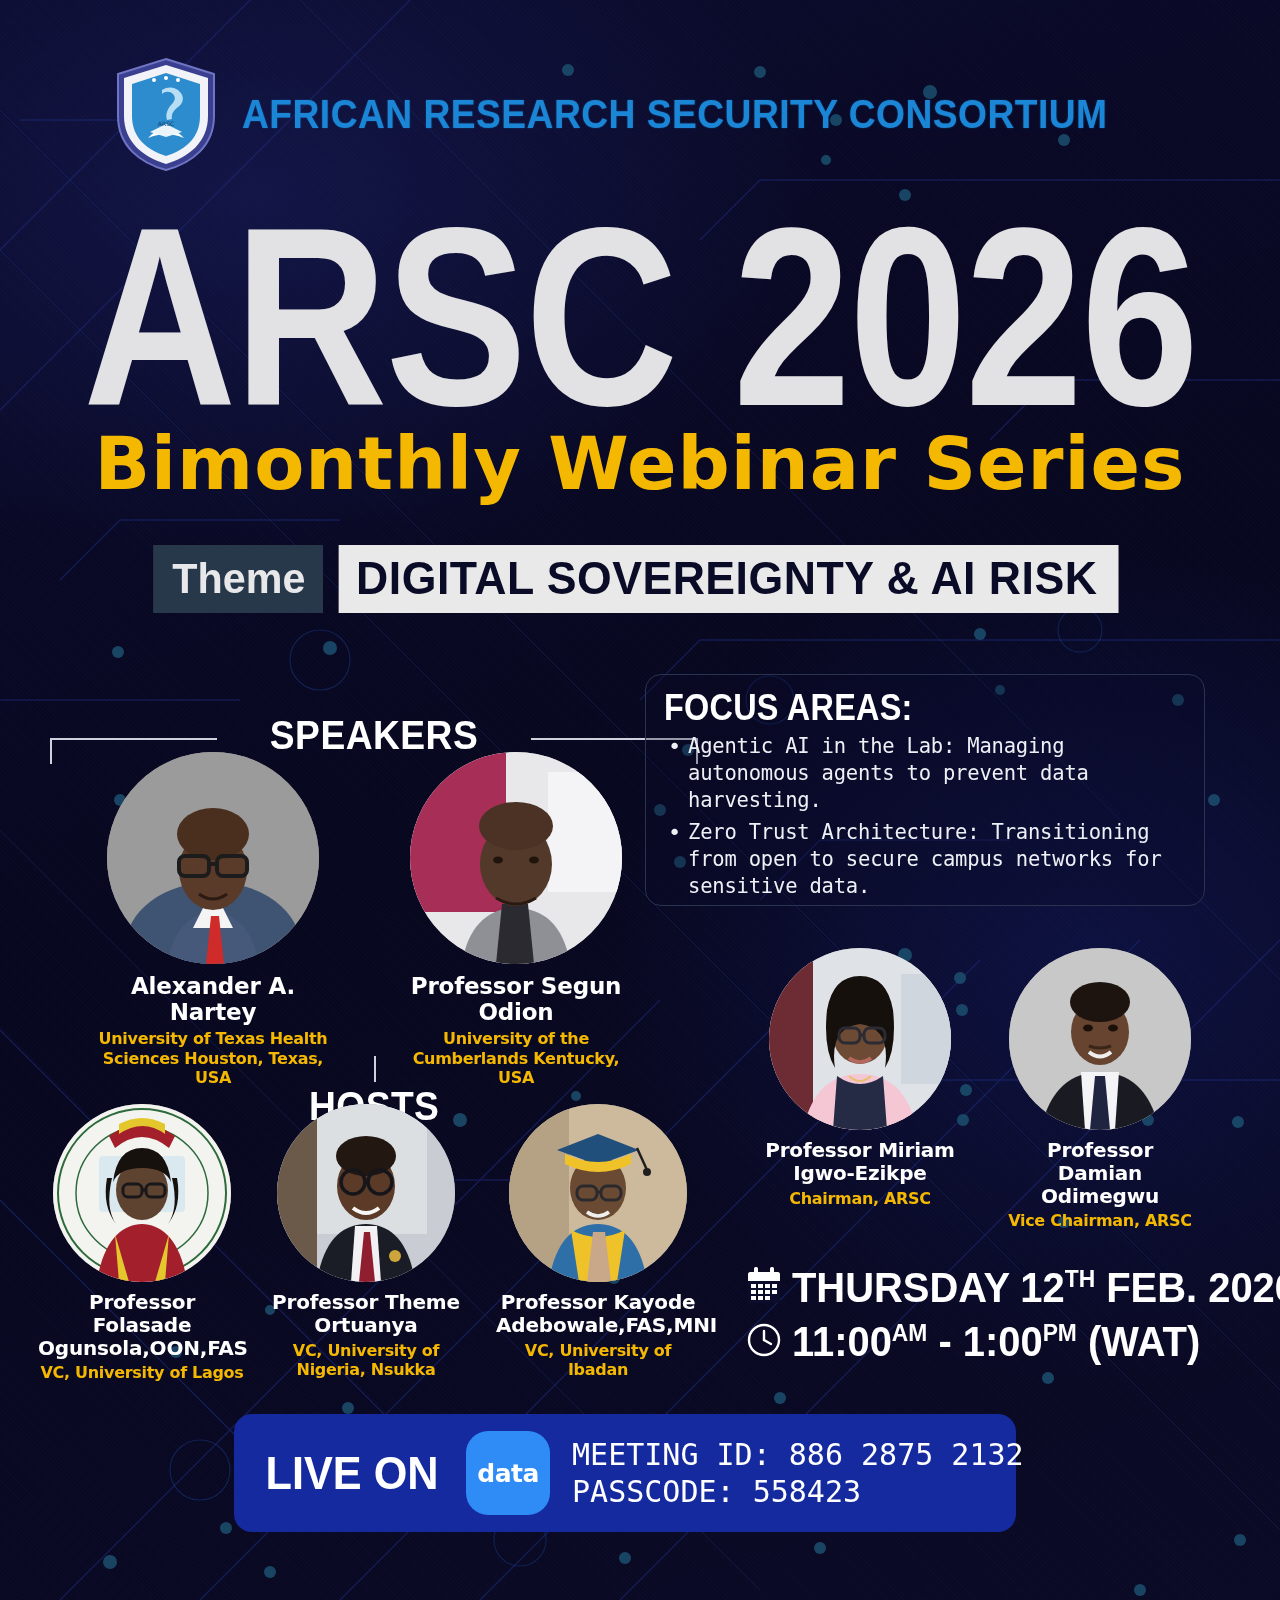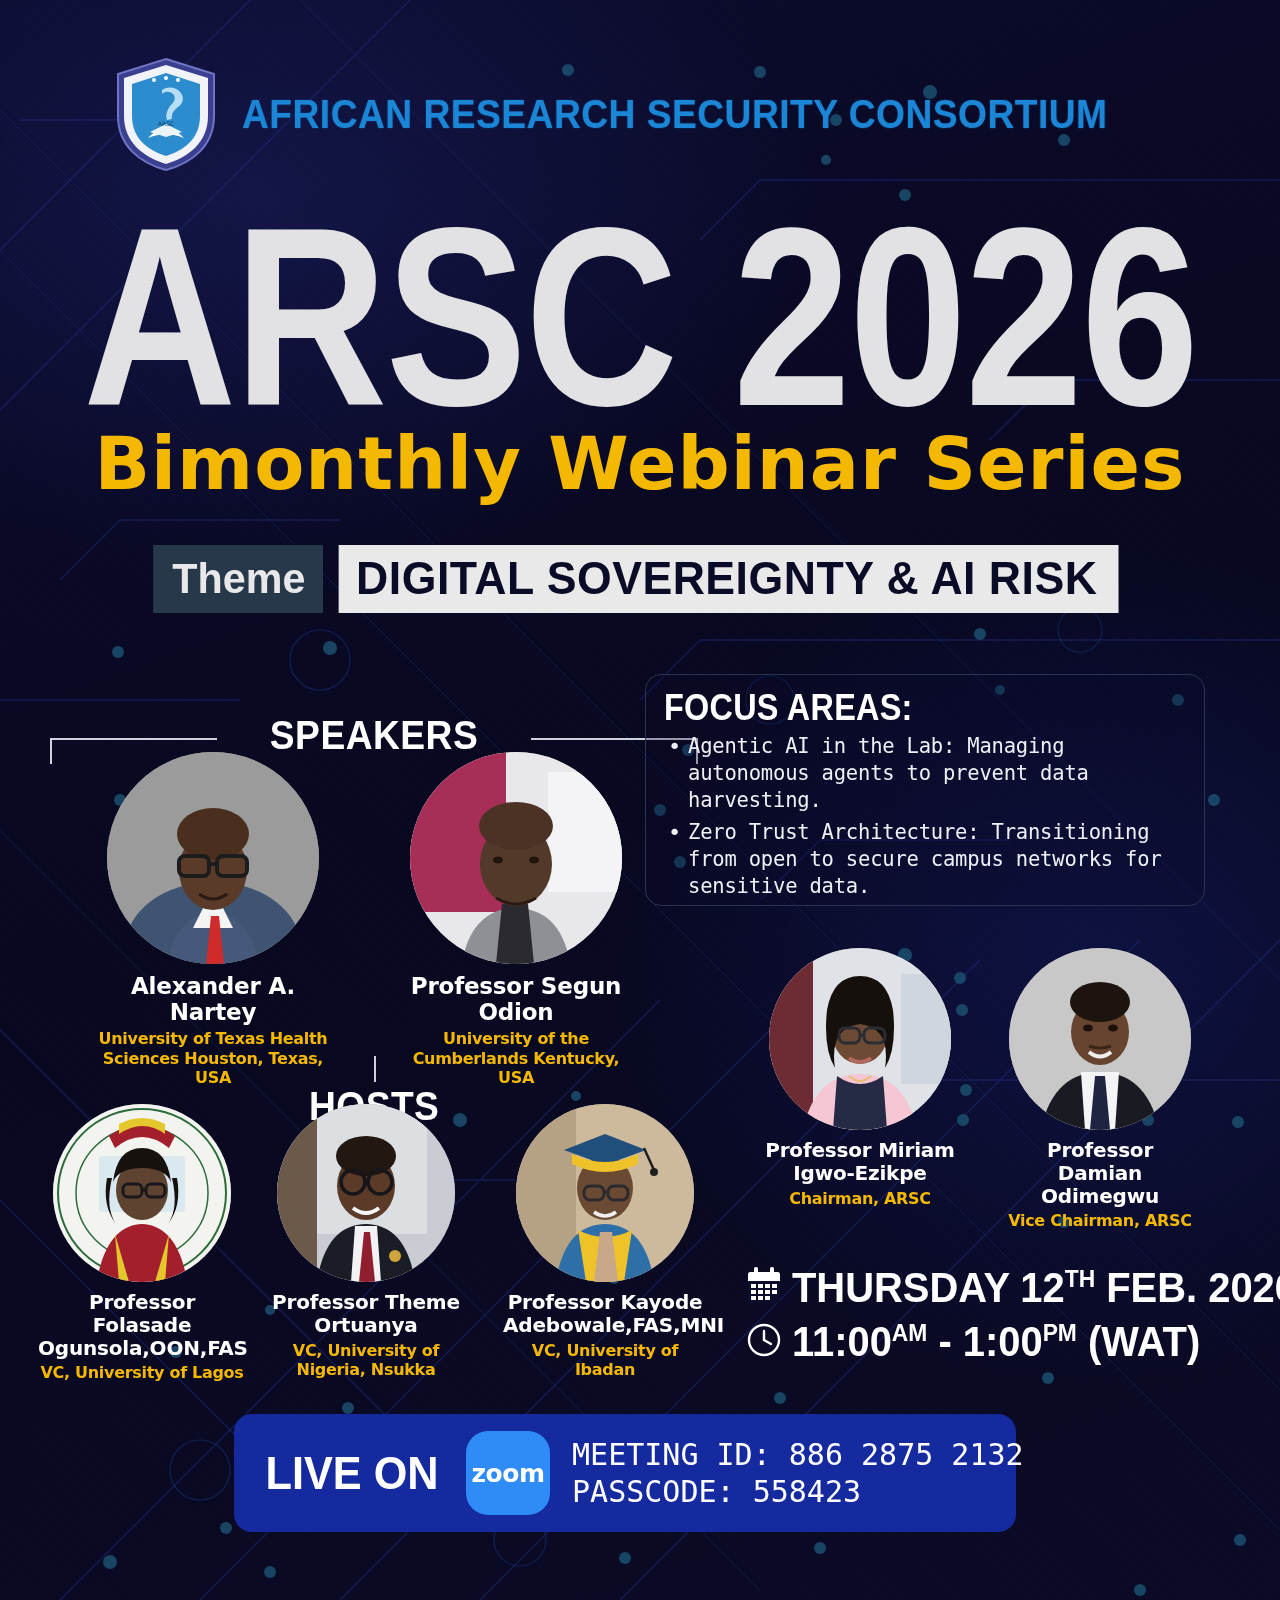--- a/index.html
+++ b/index.html
@@ -494,21 +494,21 @@
         <circle cx="103" cy="78" r="12" fill="none" stroke="#15151a" stroke-width="3.5"></circle>
         <line x1="88" y1="78" x2="91" y2="78" stroke="#15151a" stroke-width="3.5"></line>
         <path d="M76 104 q13 10 26 0" stroke="#f6f6f6" stroke-width="4" fill="none"></path>
         <circle cx="118" cy="152" r="6" fill="#cda53a"></circle>
       </svg>
     </div>
     <div class="p-name small">Professor Theme Ortuanya</div>
     <div class="p-aff small">VC, University of Nigeria, Nsukka</div>
   </div>
 
-  <div class="person" style="left:496px; top:1104px; width:204px;margin-left:7px;">
+  <div class="person" style="left:496px; top:1104px; width:204px;">
     <div class="avatar" style="width:178px;height:178px;">
       <svg viewBox="0 0 178 178" width="178" height="178" xmlns="http://www.w3.org/2000/svg">
         <rect width="178" height="178" fill="#cdb99c"></rect>
         <rect x="0" y="0" width="60" height="178" fill="#b5a184"></rect>
         <path d="M40 178 c6-42 26-58 49-58 s43 16 49 58 z" fill="#2f6fa8"></path>
         <path d="M62 126 q27 14 54 0 l-8 52 h-38 z" fill="#f0c22a"></path>
         <path d="M84 128 h12 l6 50 h-24 z" fill="#c9a88a"></path>
         <ellipse cx="89" cy="84" rx="28" ry="32" fill="#6b4a33"></ellipse>
         <path d="M48 46 l41-16 l41 16 l-41 15 z" fill="#1f4f7a"></path>
         <path d="M56 50 q33 16 66 0 l0 10 q-33 16-66 0 z" fill="#f0c22a"></path>
@@ -598,21 +598,21 @@
           <line x1="18" y1="18" x2="25" y2="22" stroke="#ffffff" stroke-width="2.4" stroke-linecap="round"></line>
         </svg>
       </span>
       <span class="dt-text"><span>11:00</span><sup>AM</sup><span> - 1:00</span><sup>PM</sup><span> (WAT)</span></span>
     </div>
   </div>
 
   <div class="zoom-bar">
     <div class="live-on">LIVE ON</div>
     <div class="zoom-logo">
-      <span>zoom</span>
+      <span>data</span>
     </div>
     <div class="zoom-info">
       <div>MEETING ID: 886 2875 2132</div>
       <div>PASSCODE: 558423</div>
     </div>
   </div>
 
 </div>
 
 </body></html>

